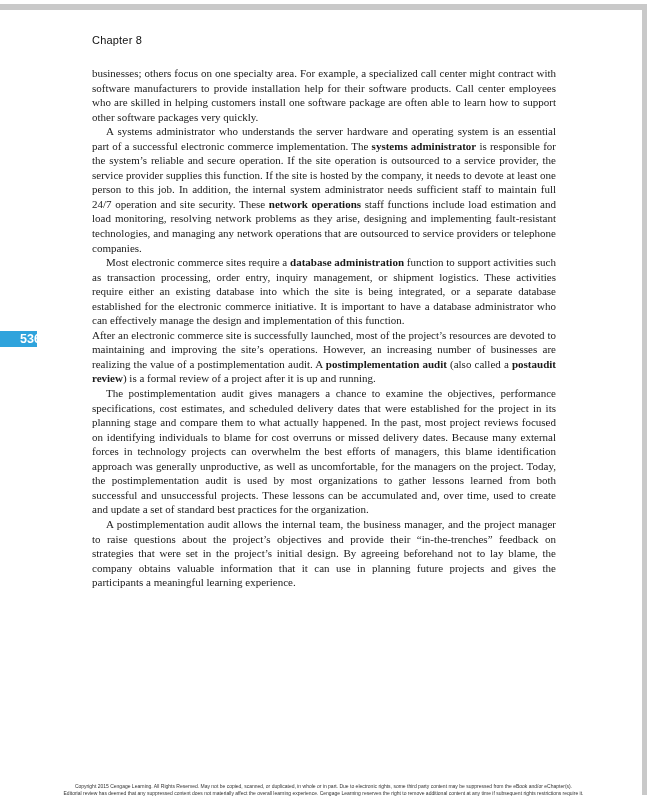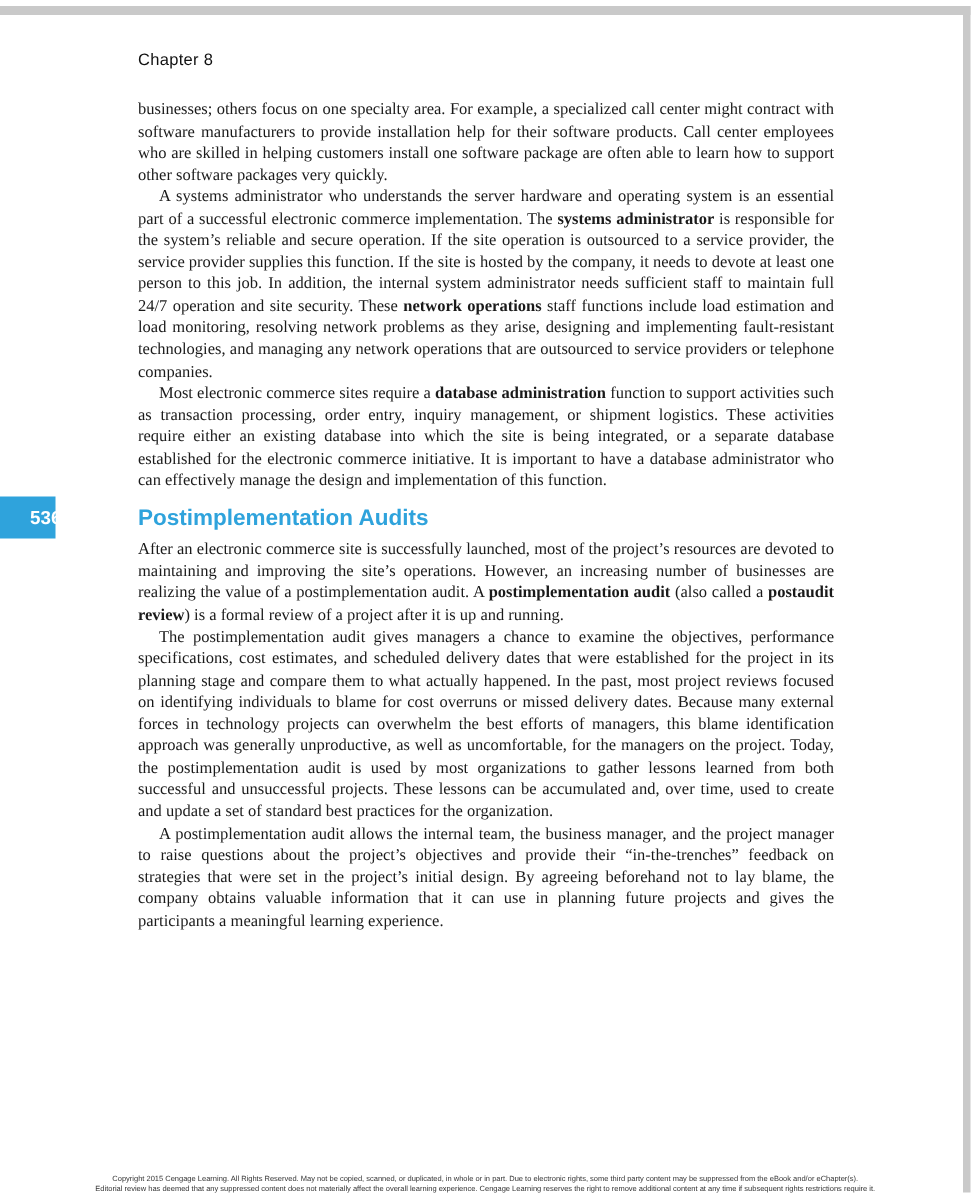--- a/index.html
+++ b/index.html
@@ -29,21 +29,21 @@
     background:var(--edge);
   }
   .running-head{
     position:absolute;top:34px;left:92px;
     font-family:"Liberation Sans", sans-serif;
     font-size:11px;color:#111;
     letter-spacing:.2px;
   }
   .page-tab{
     position:absolute;left:0;top:331px;
-    width:37px;height:28px;
+    width:37px;height:16px;
     background:var(--accent);
     display:flex;align-items:center;justify-content:center;padding-left:24px;
   }
   .page-tab span{
     font-family:"Liberation Sans", sans-serif;
     font-weight:bold;font-size:12.5px;color:#ffffff;
   }
   .body-text{
     position:absolute;top:66px;left:92px;width:464px;
     font-size:11px;line-height:14.55px;
@@ -79,21 +79,20 @@
   <div class="running-head">Chapter 8</div>
 
   <div class="page-tab">
     <span>536</span>
   </div>
 
   <div class="body-text" id="content">
       <p class="para"><span>businesses; others focus on one specialty area. For example, a specialized call center might contract with software manufacturers to provide installation help for their software products. Call center employees who are skilled in helping customers install one software package are often able to learn how to support other software packages very quickly.</span></p>
       <p class="para indent"><span>A systems administrator who understands the server hardware and operating system is an essential part of a successful electronic commerce implementation. The </span><span class="bold-term">systems administrator</span><span> is responsible for the system’s reliable and secure operation. If the site operation is outsourced to a service provider, the service provider supplies this function. If the site is hosted by the company, it needs to devote at least one person to this job. In addition, the internal system administrator needs sufficient staff to maintain full 24/7 operation and site security. These </span><span class="bold-term">network operations</span><span> staff functions include load estimation and load monitoring, resolving network problems as they arise, designing and implementing fault-resistant technologies, and managing any network operations that are outsourced to service providers or telephone companies.</span></p>
       <p class="para indent"><span>Most electronic commerce sites require a </span><span class="bold-term">database administration</span><span> function to support activities such as transaction processing, order entry, inquiry management, or shipment logistics. These activities require either an existing database into which the site is being integrated, or a separate database established for the electronic commerce initiative. It is important to have a database administrator who can effectively manage the design and implementation of this function.</span></p>
-      <h2 class="section-heading">Postimplementation Audits</h2>
       <p class="para"><span>After an electronic commerce site is successfully launched, most of the project’s resources are devoted to maintaining and improving the site’s operations. However, an increasing number of businesses are realizing the value of a postimplementation audit. A </span><span class="bold-term">postimplementation audit</span><span> (also called a </span><span class="bold-term">postaudit review</span><span>) is a formal review of a project after it is up and running.</span></p>
       <p class="para indent"><span>The postimplementation audit gives managers a chance to examine the objectives, performance specifications, cost estimates, and scheduled delivery dates that were established for the project in its planning stage and compare them to what actually happened. In the past, most project reviews focused on identifying individuals to blame for cost overruns or missed delivery dates. Because many external forces in technology projects can overwhelm the best efforts of managers, this blame identification approach was generally unproductive, as well as uncomfortable, for the managers on the project. Today, the postimplementation audit is used by most organizations to gather lessons learned from both successful and unsuccessful projects. These lessons can be accumulated and, over time, used to create and update a set of standard best practices for the organization.</span></p>
       <p class="para indent"><span>A postimplementation audit allows the internal team, the business manager, and the project manager to raise questions about the project’s objectives and provide their “in-the-trenches” feedback on strategies that were set in the project’s initial design. By agreeing beforehand not to lay blame, the company obtains valuable information that it can use in planning future projects and gives the participants a meaningful learning experience.</span></p>
     </div>
 
   <div class="copyright">
     <div>Copyright 2015 Cengage Learning. All Rights Reserved. May not be copied, scanned, or duplicated, in whole or in part. Due to electronic rights, some third party content may be suppressed from the eBook and/or eChapter(s).</div>
     <div>Editorial review has deemed that any suppressed content does not materially affect the overall learning experience. Cengage Learning reserves the right to remove additional content at any time if subsequent rights restrictions require it.</div>
   </div>
 </div>

